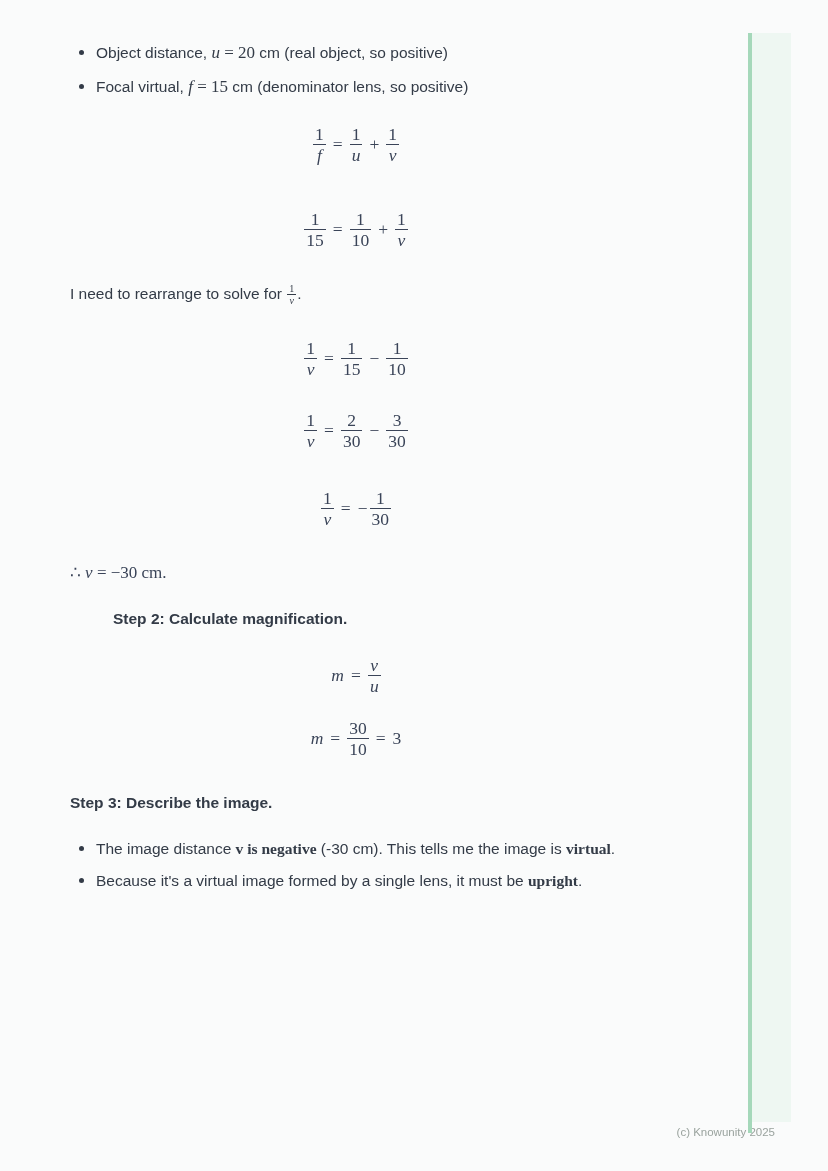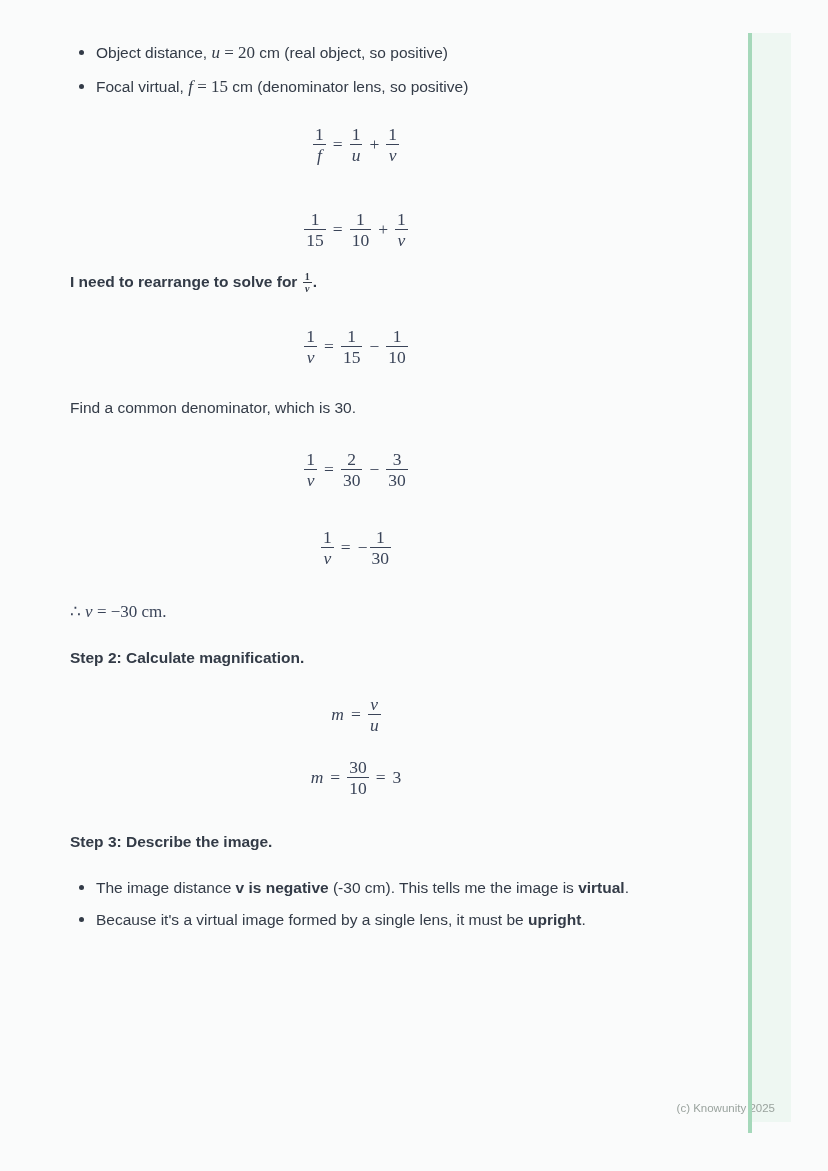--- a/index.html
+++ b/index.html
@@ -48,25 +48,25 @@
   ul.conclusions li{line-height:28px;}
   ul.conclusions li::before{top:11px;}
   ul.conclusions li + li{margin-top:4px;}
   
   h2{
     font-size:15.5px;
     font-weight:700;
     line-height:19px;
   }
   .step1{margin-top:27px;}
-  .step2{margin-top:26px;}
+  .step2{margin-top:26px;margin-left:43px;}
   .step3{margin-top:34px;}
   
   p{line-height:20px;}
-  .rearrange{margin-top:20px;font-weight:bold;}
+  .rearrange{margin-top:32px;}
   .denominator{margin-top:31px;}
   .therefore{
     margin-top:33px;
     font-family:"Liberation Serif",serif;
     font-size:17.5px;
     color:var(--math);
   }
   .important{margin-top:31px;line-height:28.5px;}
   .conclusions{margin-top:23px;}
   
@@ -98,21 +98,21 @@
   .frac .den{border-top:1px solid currentColor;}
   .frac.small{
     font-size:10px;
     vertical-align:middle;
     margin:0 1px;
   }
   .formula .op{margin:0 7px;vertical-align:middle;display:inline-block;}
   .formula .tok{vertical-align:middle;display:inline-block;}
   .formula .neg{margin-right:2px;vertical-align:middle;display:inline-block;}
   .i{font-style:italic;}
-  .b{font-weight:700;}
+  .b{font-weight:700;font-family:Liberation Serif, serif;}
   .m{
     font-family:"Liberation Serif",serif;
     font-size:17px;
   }
   
   .accent-fill{
     position:absolute;
     left:752px;
     top:33px;
     width:39px;
@@ -125,21 +125,21 @@
     left:748px;
     top:33px;
     width:4px;
     height:1100px;
     background:var(--accent-line);
     z-index:2;
   }
   .watermark{
     position:absolute;
     right:53px;
-    top:1102px;
+    top:1126px;
     font-size:11.5px;
     color:var(--watermark);
     z-index:1;
   }
 </style>
 </head>
 <body>
 
 <div class="accent-fill"></div>
 <div class="accent-line"></div>
@@ -154,21 +154,20 @@
 
 
   <div class="formula f-lens-general"><span class="frac"><span class="num">1</span><span class="den i">f</span></span><span class="op">=</span><span class="frac"><span class="num">1</span><span class="den i">u</span></span><span class="op">+</span><span class="frac"><span class="num">1</span><span class="den i">v</span></span></div>
 
   <div class="formula f-lens-values"><span class="frac"><span class="num">1</span><span class="den">15</span></span><span class="op">=</span><span class="frac"><span class="num">1</span><span class="den">10</span></span><span class="op">+</span><span class="frac"><span class="num">1</span><span class="den i">v</span></span></div>
 
   <p class="rearrange"><span>I need to rearrange to solve for </span><span class="frac small"><span class="num">1</span><span class="den i">v</span></span><span>.</span></p>
 
   <div class="formula f-solve-v"><span class="frac"><span class="num">1</span><span class="den i">v</span></span><span class="op">=</span><span class="frac"><span class="num">1</span><span class="den">15</span></span><span class="op">−</span><span class="frac"><span class="num">1</span><span class="den">10</span></span></div>
 
-  <p class="denominator"><span>Find a common denominator, which is 30.</span></p>
 
   <div class="formula f-common"><span class="frac"><span class="num">1</span><span class="den i">v</span></span><span class="op">=</span><span class="frac"><span class="num">2</span><span class="den">30</span></span><span class="op">−</span><span class="frac"><span class="num">3</span><span class="den">30</span></span></div>
 
   <div class="formula f-result"><span class="frac"><span class="num">1</span><span class="den i">v</span></span><span class="op">=</span><span class="neg">−</span><span class="frac"><span class="num">1</span><span class="den">30</span></span></div>
 
   <p class="therefore"><span class="m">∴ </span><span class="i m">v</span><span class="m"> = −30 cm.</span></p>
 
   <h2 class="step2">Step 2: Calculate magnification.</h2>
 
   <div class="formula f-mag"><span class="tok i">m</span><span class="op">=</span><span class="frac"><span class="num i">v</span><span class="den i">u</span></span></div>

